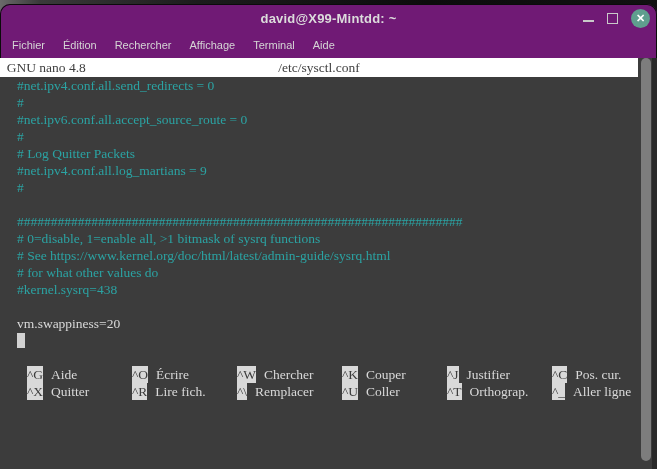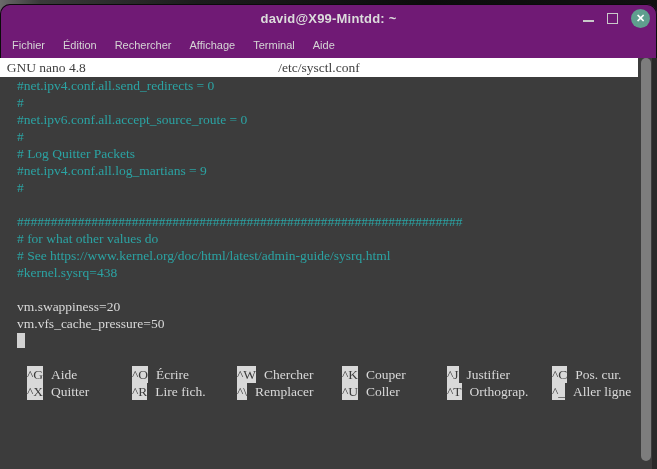--- a/index.html
+++ b/index.html
@@ -78,26 +78,26 @@
     <div class="editor">
         <div class="line comment">#net.ipv4.conf.all.send_redirects = 0</div>
         <div class="line comment">#</div>
         <div class="line comment">#net.ipv6.conf.all.accept_source_route = 0</div>
         <div class="line comment">#</div>
         <div class="line comment"># Log Quitter Packets</div>
         <div class="line comment">#net.ipv4.conf.all.log_martians = 9</div>
         <div class="line comment">#</div>
         <div class="line blank">&nbsp;</div>
         <div class="line comment">##################################################################</div>
+        <div class="line comment"># 0=disable, 1=enable all, &gt;1 bitmask of sysrq functions</div>
+        <div class="line comment"># See https://www.kernel.org/doc/html/latest/admin-guide/sysrq.html</div>
         <div class="line comment"># for what other values do</div>
-        <div class="line comment"># See https://www.kernel.org/doc/html/latest/admin-guide/sysrq.html</div>
         <div class="line comment">#kernel.sysrq=438</div>
         <div class="line blank">&nbsp;</div>
         <div class="line plain">vm.swappiness=20</div>
-        <div class="line plain">vm.vfs_cache_pressure=50</div>
         <div class="line cursor"><span class="cursor-block"></span></div>
         <div class="line blank">&nbsp;</div>
         <div class="sc-row"><span class="sc-item"><span class="sc-key">^G</span><span class="sc-label">Aide</span></span><span class="sc-item"><span class="sc-key">^O</span><span class="sc-label">Écrire</span></span><span class="sc-item"><span class="sc-key">^W</span><span class="sc-label">Chercher</span></span><span class="sc-item"><span class="sc-key">^K</span><span class="sc-label">Couper</span></span><span class="sc-item"><span class="sc-key">^J</span><span class="sc-label">Justifier</span></span><span class="sc-item"><span class="sc-key">^C</span><span class="sc-label">Pos. cur.</span></span></div>
         <div class="sc-row"><span class="sc-item"><span class="sc-key">^X</span><span class="sc-label">Quitter</span></span><span class="sc-item"><span class="sc-key">^R</span><span class="sc-label">Lire fich.</span></span><span class="sc-item"><span class="sc-key">^\</span><span class="sc-label">Remplacer</span></span><span class="sc-item"><span class="sc-key">^U</span><span class="sc-label">Coller</span></span><span class="sc-item"><span class="sc-key">^T</span><span class="sc-label">Orthograp.</span></span><span class="sc-item"><span class="sc-key">^_</span><span class="sc-label">Aller ligne</span></span></div>
       </div>
     <div class="scroll-edge"></div>
     <div class="scroll-thumb"></div>
   </div>
 
 </div>

